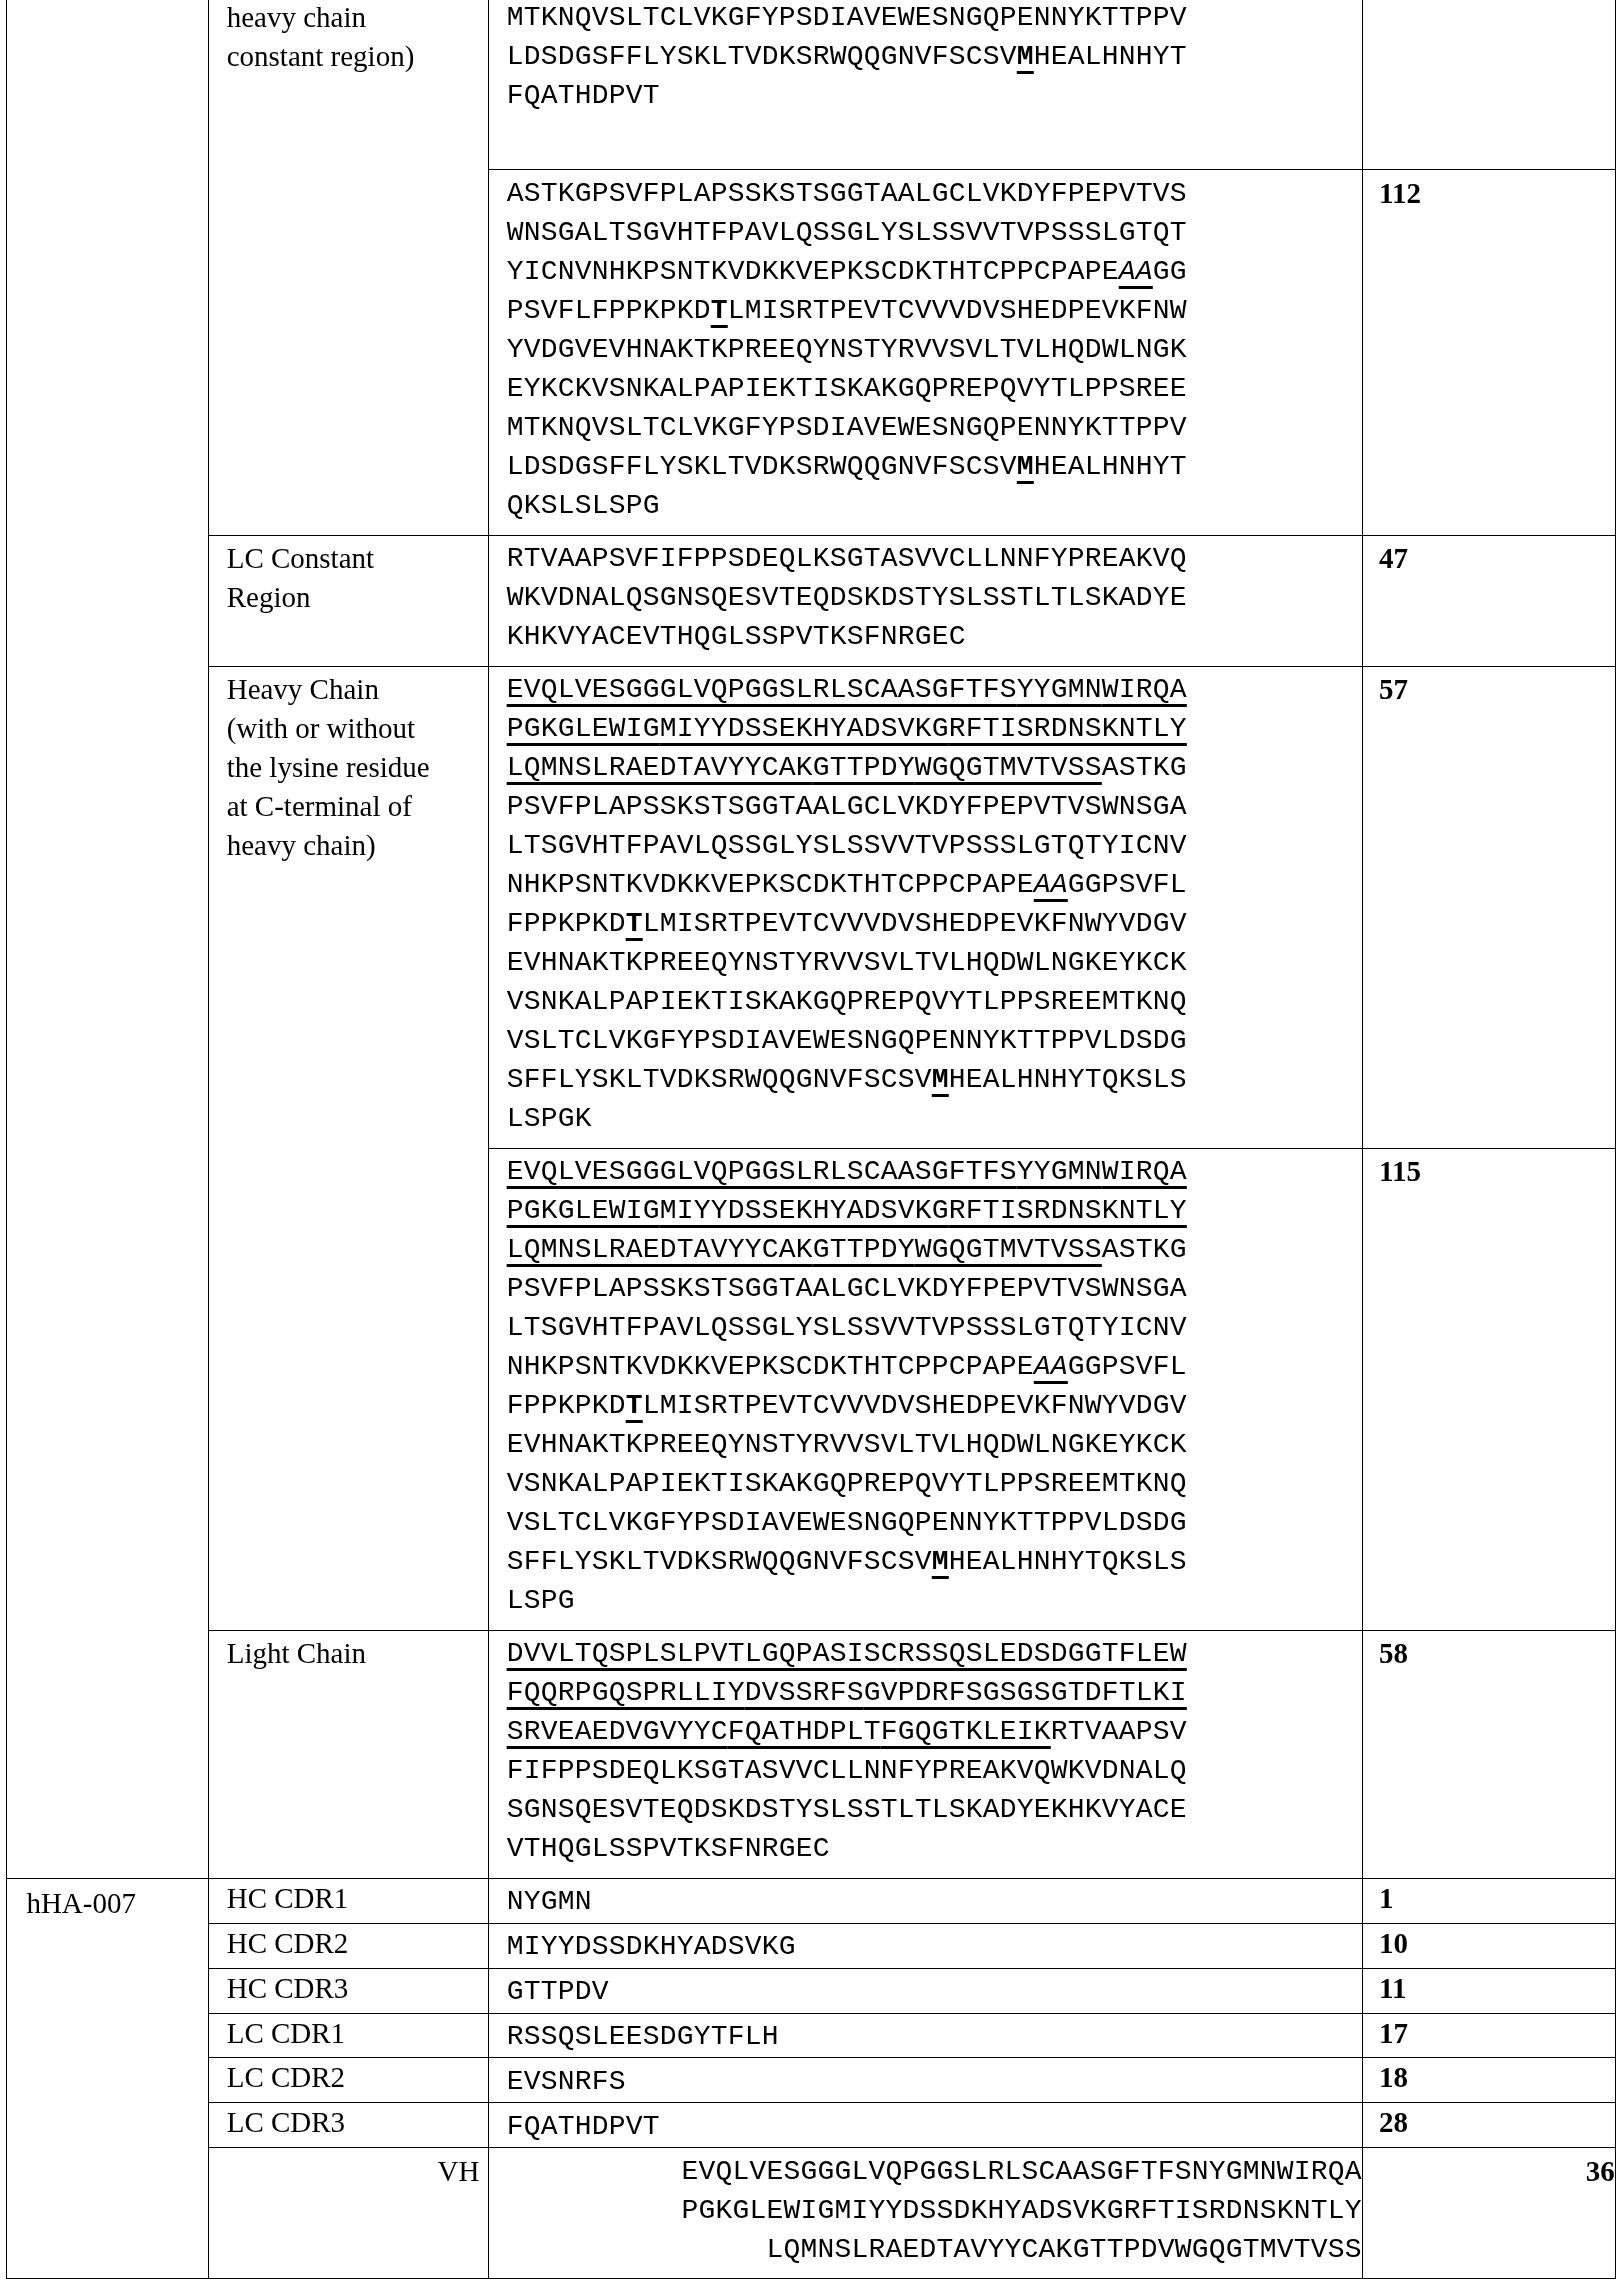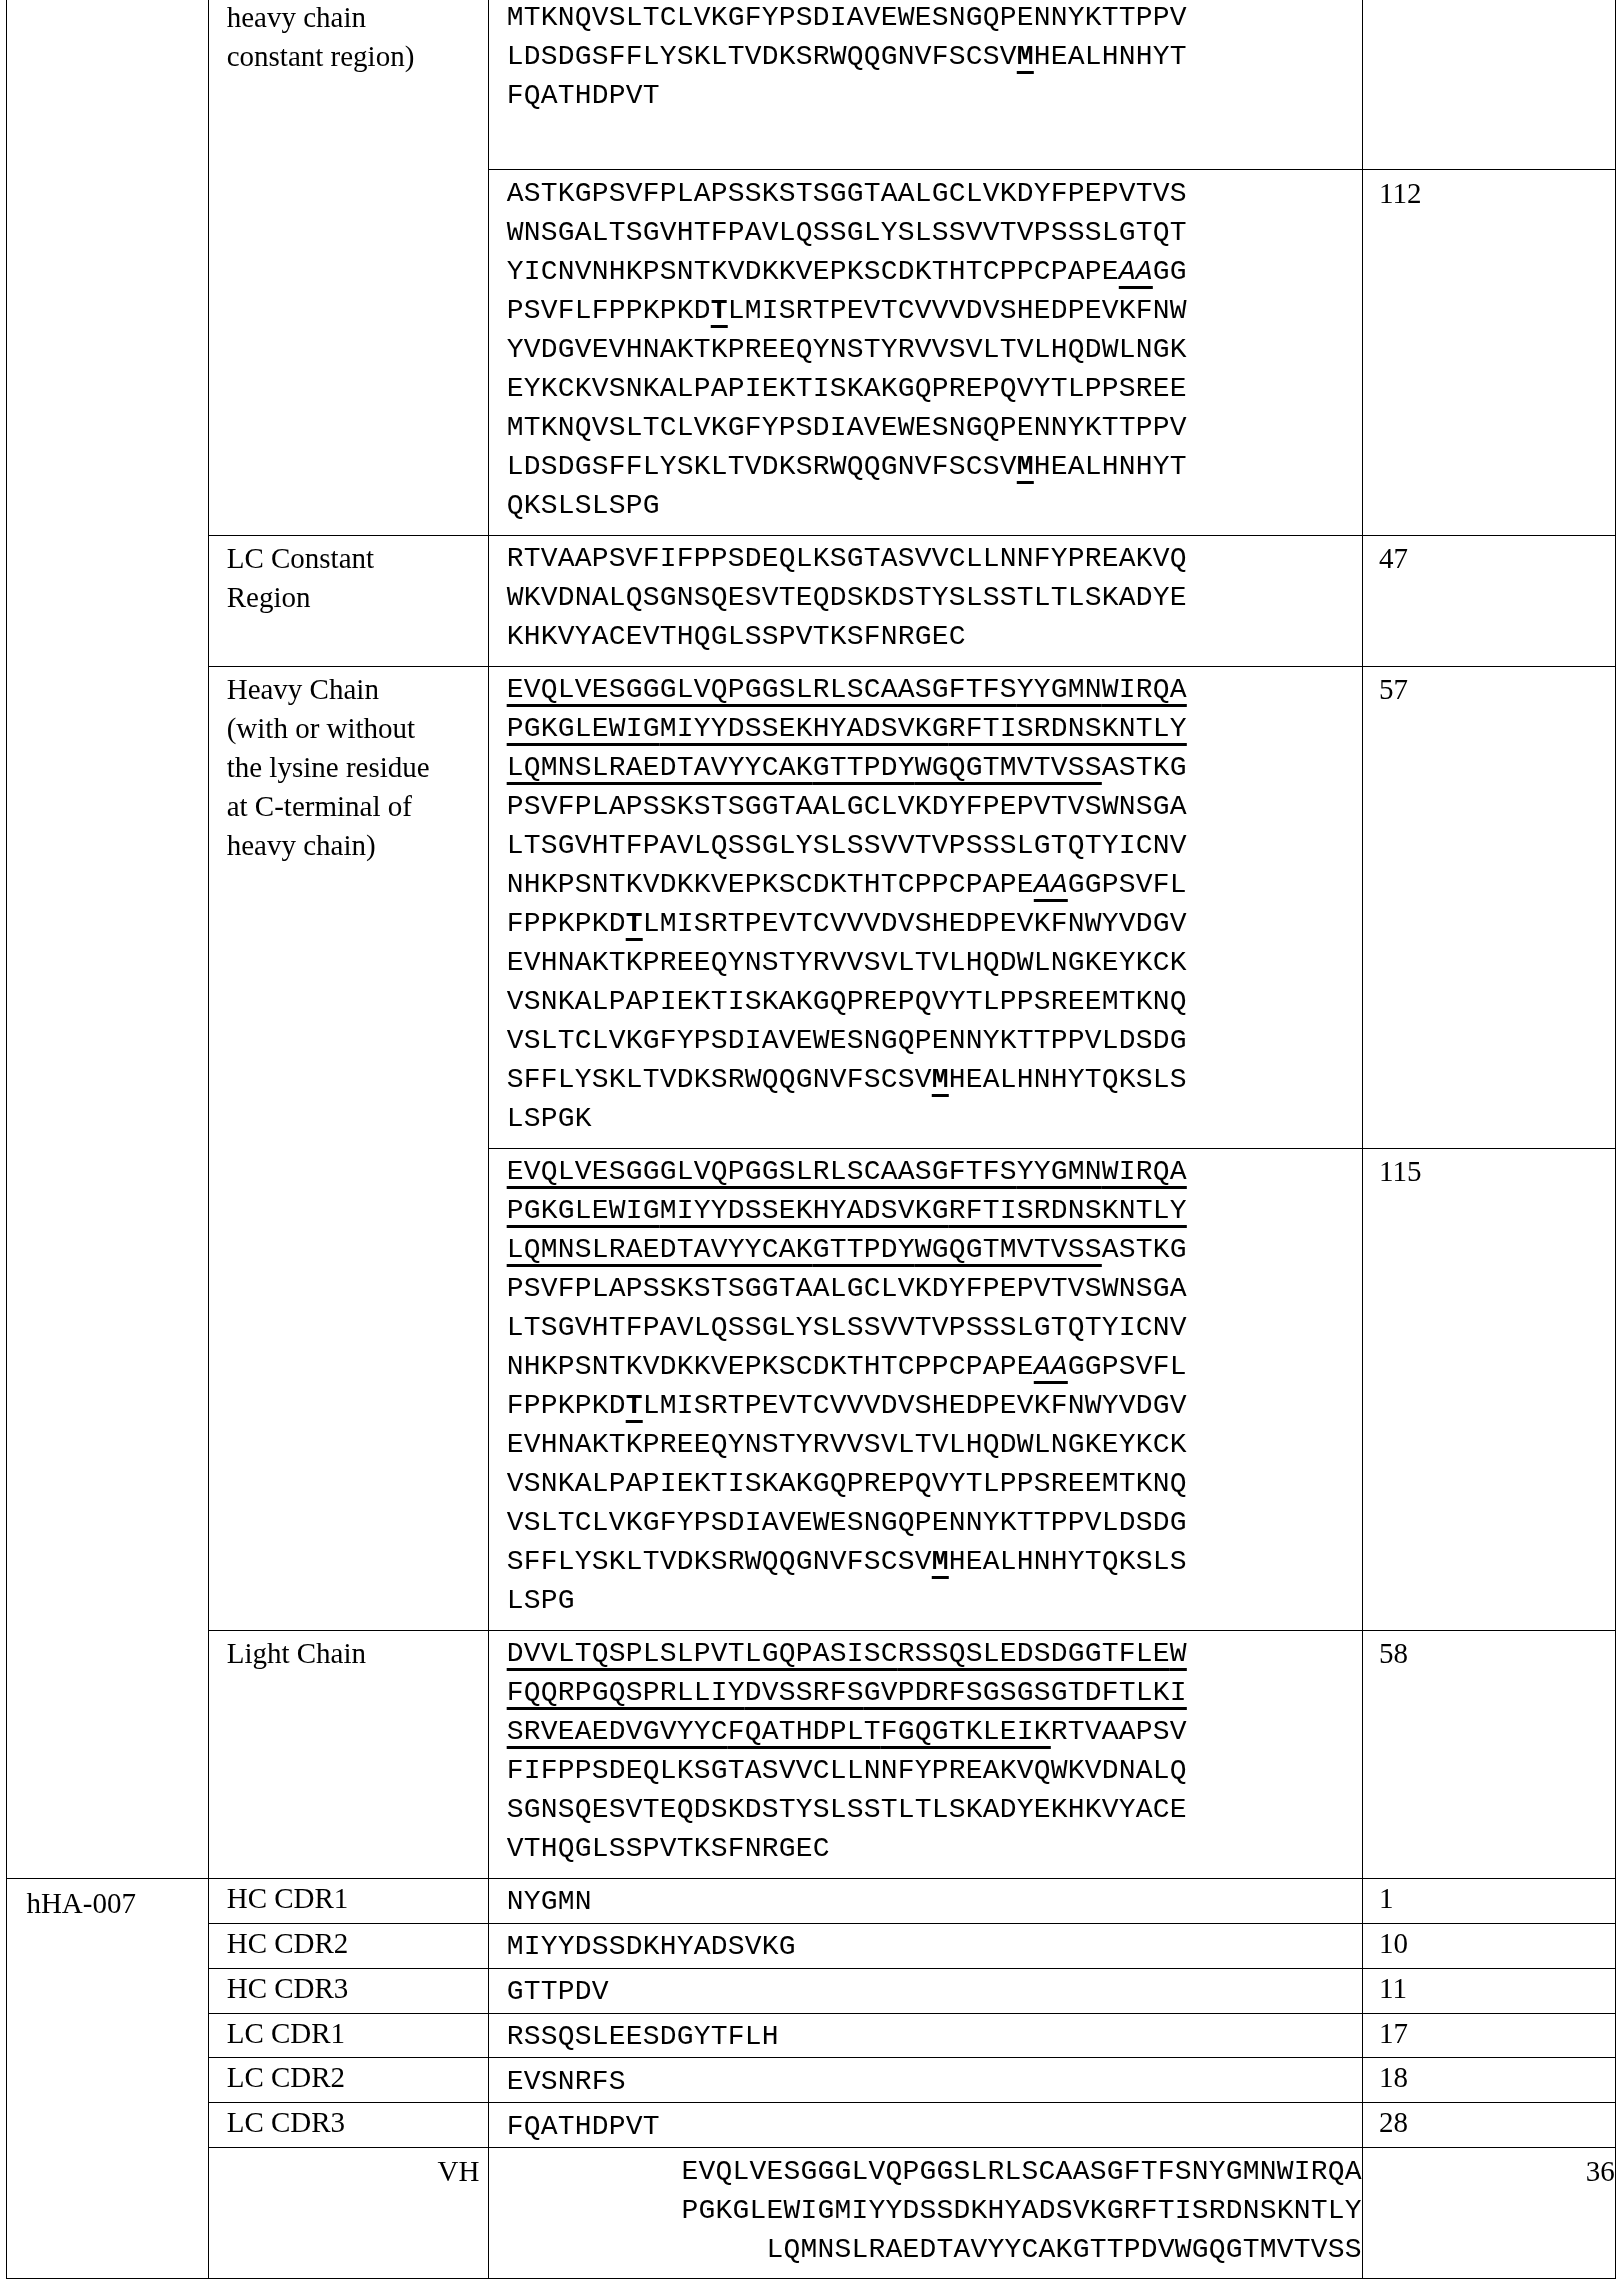--- a/index.html
+++ b/index.html
@@ -19,21 +19,21 @@
   col.c-seq { width: 874px; }
   col.c-id { width: 253px; }
 
   .ab-name, .region-label, .seq-id {
     font-family: "Liberation Serif", serif;
     font-size: 29px;
     line-height: 39px;
   }
   .ab-name { padding: 4.9px 0 0 19.7px; }
   .region-label { padding: 3.3px 8.2px 0 18px; }
-  .seq-id { padding: 3.3px 0 0 16.4px; }
+  .seq-id { padding: 3.3px 0 0 16.4px; font-weight: bold; }
 
   .seq {
     font-family: "Liberation Mono", monospace;
     font-size: 28px;
     line-height: 39px;
     padding: 3.3px 0 9.8px 18px;
     letter-spacing: 0.2px;
     white-space: pre;
   }
   .seq .line { display: block; height: 39px; }

